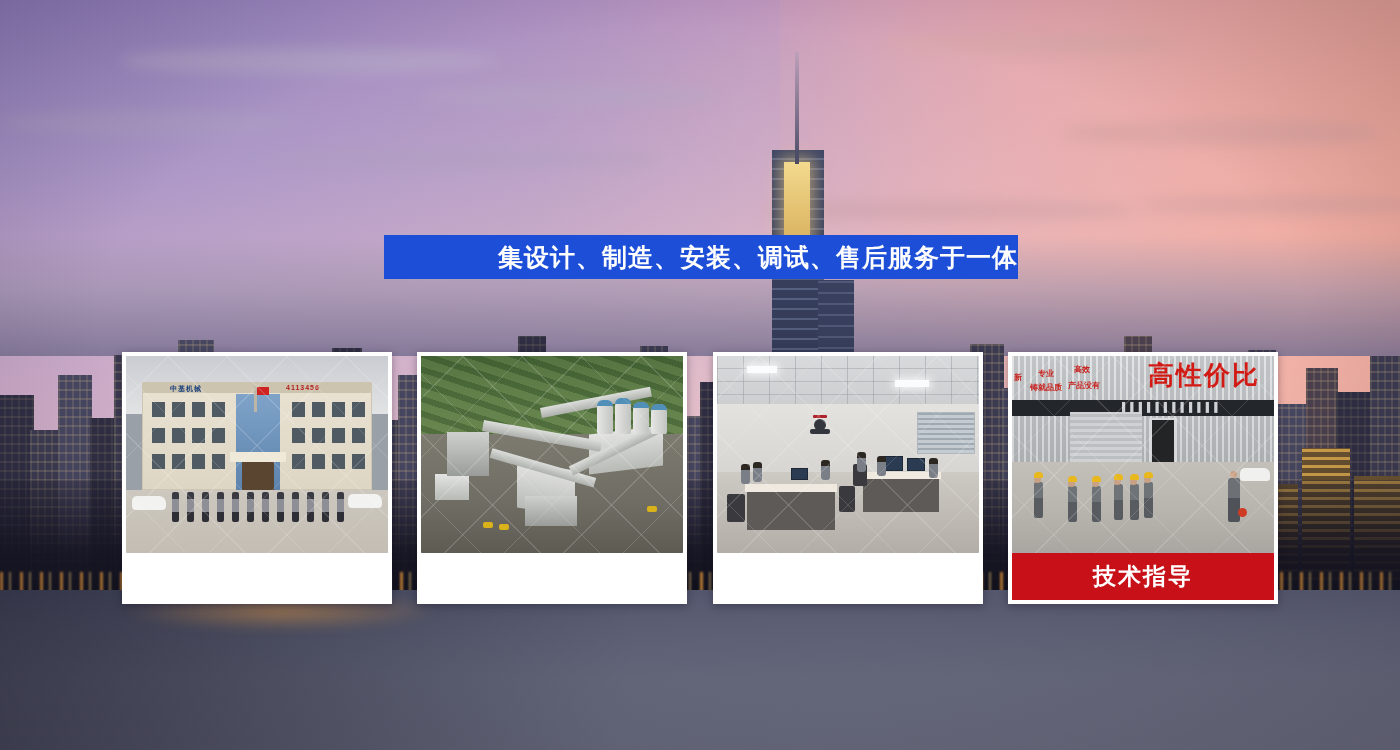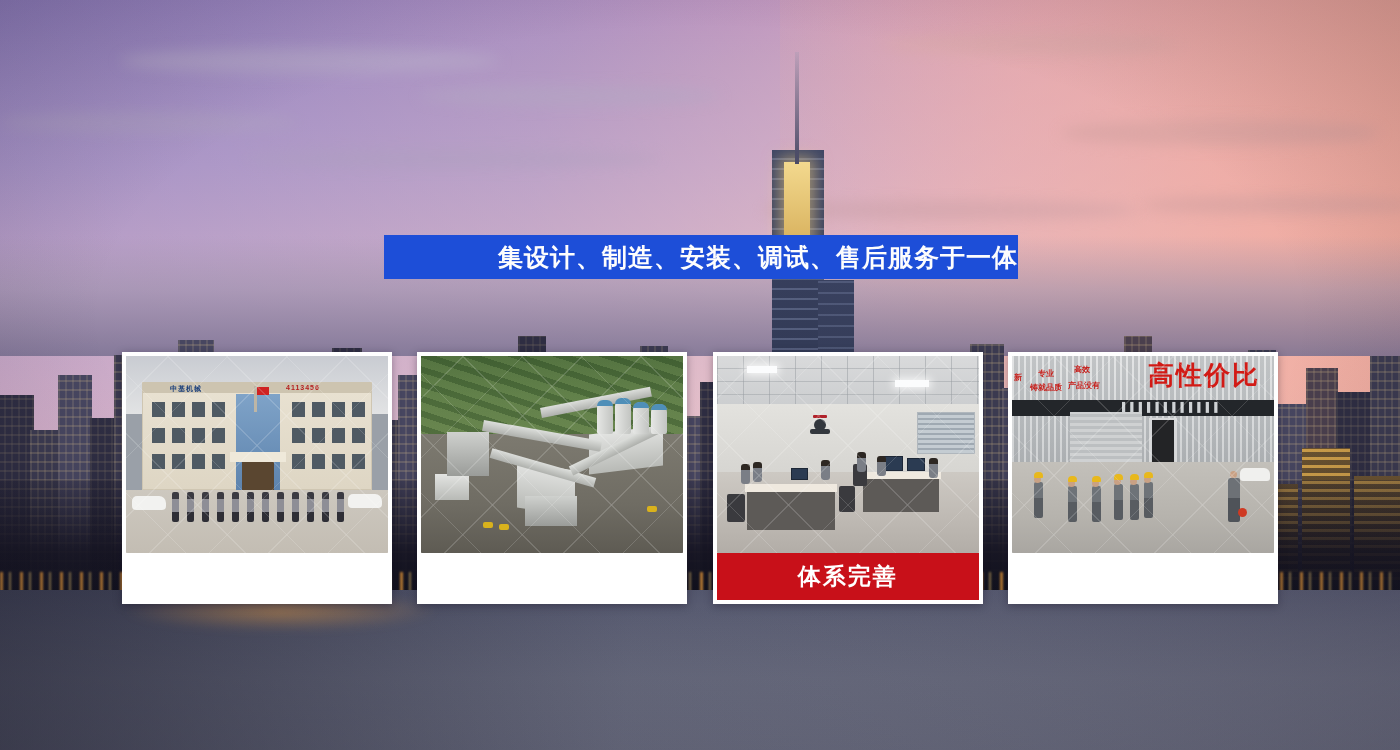--- a/index.html
+++ b/index.html
@@ -473,23 +473,20 @@
         <div class="p3-chair" style="left:122px; top:130px; width:16px; height:26px;"></div>
         <div class="p3-chair" style="left:136px; top:108px; width:14px; height:22px;"></div>
         <div class="p3-pers" style="left:24px;  top:108px;"></div>
         <div class="p3-pers" style="left:36px;  top:106px;"></div>
         <div class="p3-pers" style="left:104px; top:104px;"></div>
         <div class="p3-pers" style="left:140px; top:96px;"></div>
         <div class="p3-pers" style="left:160px; top:100px;"></div>
         <div class="p3-pers" style="left:212px; top:102px;"></div>
         <div class="wm"></div>
       </div>
-      <div class="card-cap">
-        <span>体系完善</span>
-      </div>
     </div>
 
     <div class="card">
       <div class="card-photo">
         <div class="p4-wall"></div>
         <div class="p4-corr"></div>
         <div class="p4-bigred">高性价比</div>
         <div class="p4-small" style="left:2px;  top:18px;">新</div>
         <div class="p4-small" style="left:26px; top:14px;">专业</div>
         <div class="p4-small" style="left:62px; top:10px;">高效</div>
@@ -518,16 +515,19 @@
         <div class="p4-head" style="left:118px; top:122px;"></div>
         <div class="p4-hat" style="left:118px; top:118px;"></div>
         <div class="p4-worker" style="left:132px; top:126px;"></div>
         <div class="p4-head" style="left:132px; top:120px;"></div>
         <div class="p4-hat" style="left:132px; top:116px;"></div>
         <div class="p4-boss" style="left:216px; top:122px;"></div>
         <div class="p4-head" style="left:218px; top:115px;"></div>
         <div class="p4-ball" style="left:226px; top:152px;"></div>
         <div class="wm"></div>
       </div>
+      <div class="card-cap">
+        <span>技术指导</span>
+      </div>
     </div>
 
   </div>
 </div>
 
 </body></html>

